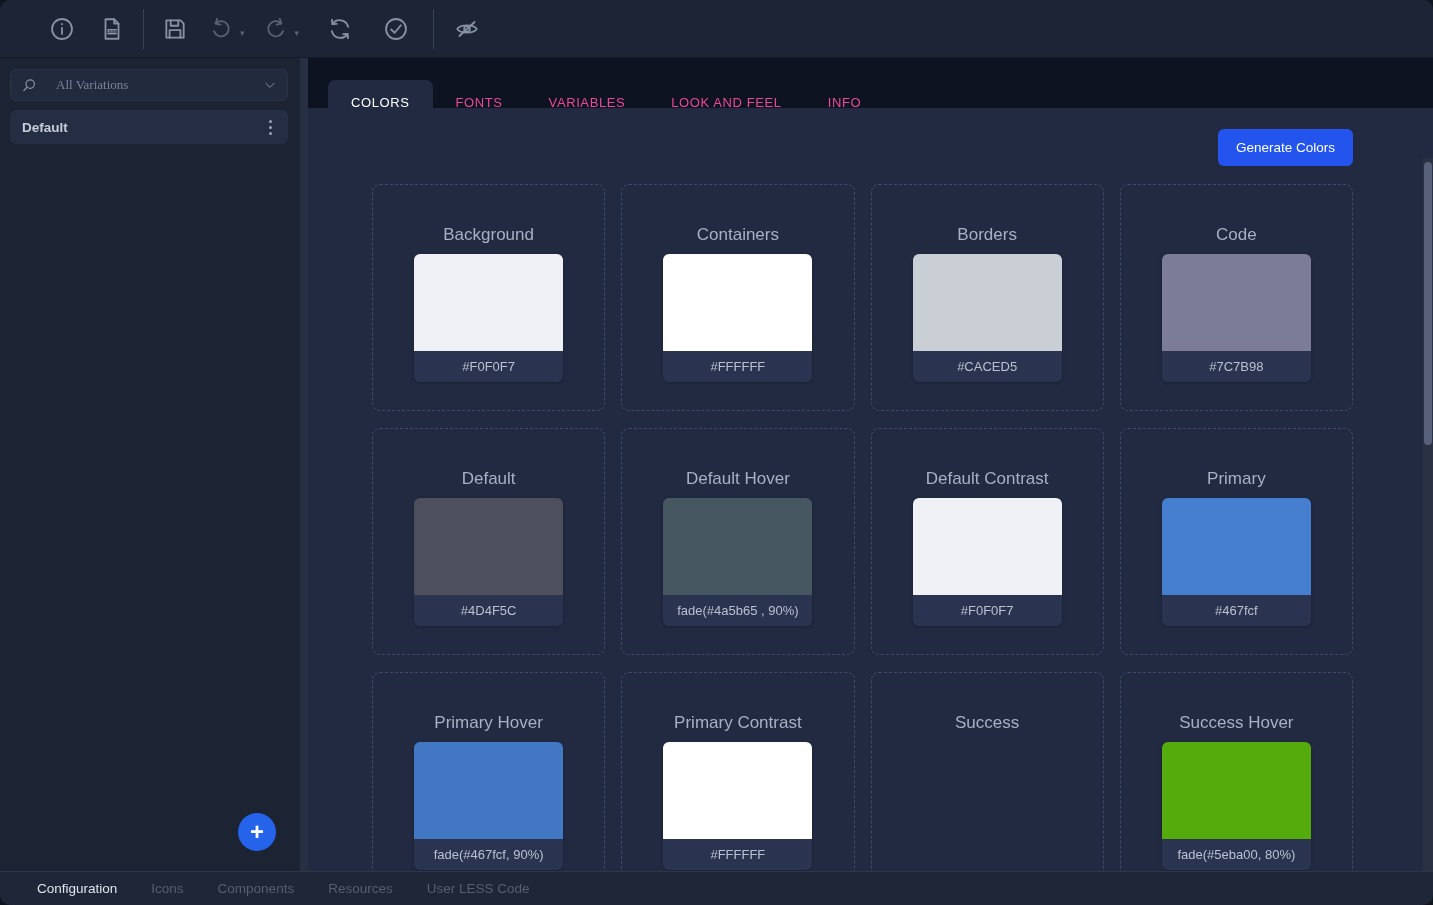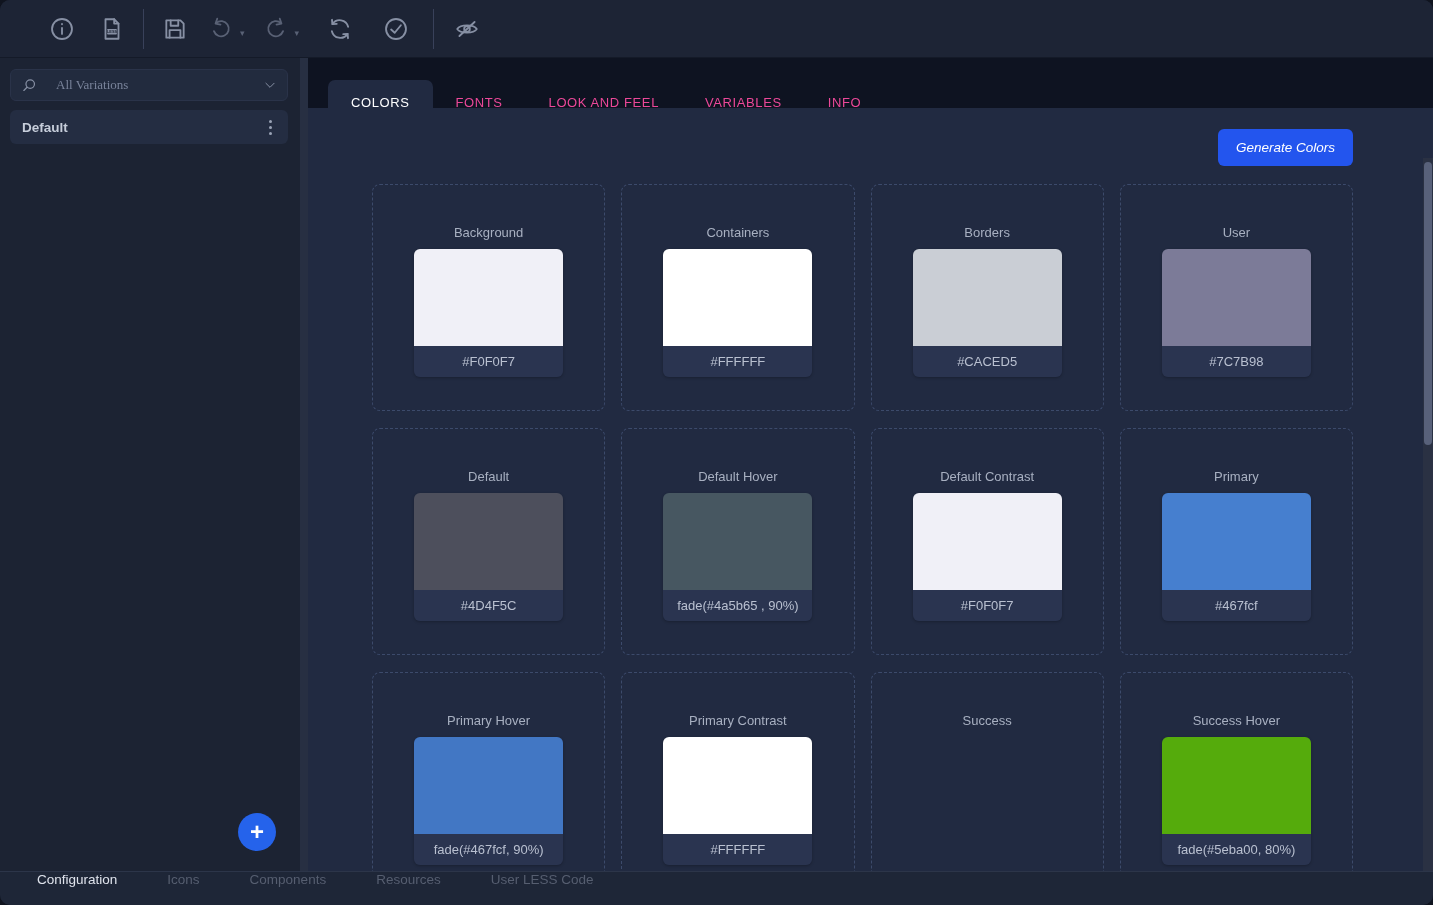--- a/index.html
+++ b/index.html
@@ -42,40 +42,40 @@
     font-size:13px; letter-spacing:.6px; cursor:pointer; border-radius:7px 7px 0 0; }
   .tab.active { background:#212a41; color:#ffffff; }
   .panel { position:absolute; left:0; top:50px; right:0; bottom:0; background:#212a41; overflow:hidden; }
 
   .panel-search { position:absolute; left:64px; top:25px; width:220px; height:30px;
     background:#263050; border-radius:4px; display:flex; align-items:center;
     padding:0 10px; color:#848ea5; font-size:12.5px; }
   .panel-search .ph { margin-left:9px; }
   .gen-btn { position:absolute; right:80px; top:21px; height:37px; padding:0 18px;
     border:none; border-radius:6px; color:#fff; font-size:13.5px; cursor:pointer;
-    font-family:"Liberation Sans", sans-serif;font-style:italic; }
+    font-family:"Liberation Sans", sans-serif; }
 
   .grid { position:absolute; left:64px; right:80px; top:76px;
     display:grid; grid-template-columns:repeat(4,1fr); gap:17px 16px; }
   .card { height:227px; border:1px dashed #3c4a6b; border-radius:8px; position:relative; }
-  .card-title { text-align:center; margin-top:40px; color:#a8b0c1; font-size:13px; }
+  .card-title { text-align:center; margin-top:40px; color:#a8b0c1; font-size:17px; }
   .swatch-wrap { width:149px; margin:9px auto 0; border-radius:6px; overflow:hidden; cursor:pointer;
     box-shadow:0 1px 3px rgba(0,0,0,.25); }
   .swatch { height:97px; }
   .swatch-value { height:31px; background:#2a3450; color:#b9c0d0; font-size:13px;
     display:flex; align-items:center; justify-content:center; }
 
   
   .scroll-gutter { position:absolute; right:0; top:50px; width:10px; bottom:0; background:#2a3143; }
   .scroll-thumb { position:absolute; right:1px; top:4px; width:8px; height:283px;
     background:#58617a; border-radius:4px; cursor:pointer; }
 
   
   .bottombar { position:absolute; left:0; bottom:0; width:100%; height:34px; background:#1e2637;
-    border-top:1px solid #2c3549; display:flex; padding-left:37px; gap:50px;
+    border-top:1px solid #2c3549; display:flex; align-items:center; padding-left:37px; gap:34px;
     border-radius:0 0 10px 10px; }
   .b-item { font-size:13.5px; color:#565e70; cursor:pointer; white-space:nowrap; }
   .b-item.active { color:#dfe3ec; }
 </style>
 </head>
 <body>
 
 <div class="app">
 
   <div class="toolbar">
@@ -160,22 +160,22 @@
         </span>
     </div>
     <div class="fab" style="background: rgb(37, 99, 235);">+</div>
   </div>
   <div class="side-gutter"></div>
 
   <div class="main">
     <div class="tabstrip" id="tabstrip">
         <div class="tab active">COLORS</div>
         <div class="tab">FONTS</div>
+        <div class="tab">VARIABLES</div>
         <div class="tab">LOOK AND FEEL</div>
-        <div class="tab">VARIABLES</div>
         <div class="tab">INFO</div>
       </div>
 
     <div class="panel">
       <button class="gen-btn" style="background: rgb(35, 85, 238);">Generate Colors</button>
 
       <div class="grid" id="colors-grid">
           <div class="card">
             <div class="card-title">Background</div>
             <div class="swatch-wrap">
@@ -191,21 +191,21 @@
             </div>
           </div>
           <div class="card">
             <div class="card-title">Borders</div>
             <div class="swatch-wrap">
               <div class="swatch" style="background: rgb(202, 206, 213);"></div>
               <div class="swatch-value">#CACED5</div>
             </div>
           </div>
           <div class="card">
-            <div class="card-title">User</div>
+            <div class="card-title">Code</div>
             <div class="swatch-wrap">
               <div class="swatch" style="background: rgb(124, 123, 152);"></div>
               <div class="swatch-value">#7C7B98</div>
             </div>
           </div>
           <div class="card">
             <div class="card-title">Default</div>
             <div class="swatch-wrap">
               <div class="swatch" style="background: rgb(77, 79, 92);"></div>
               <div class="swatch-value">#4D4F5C</div>

